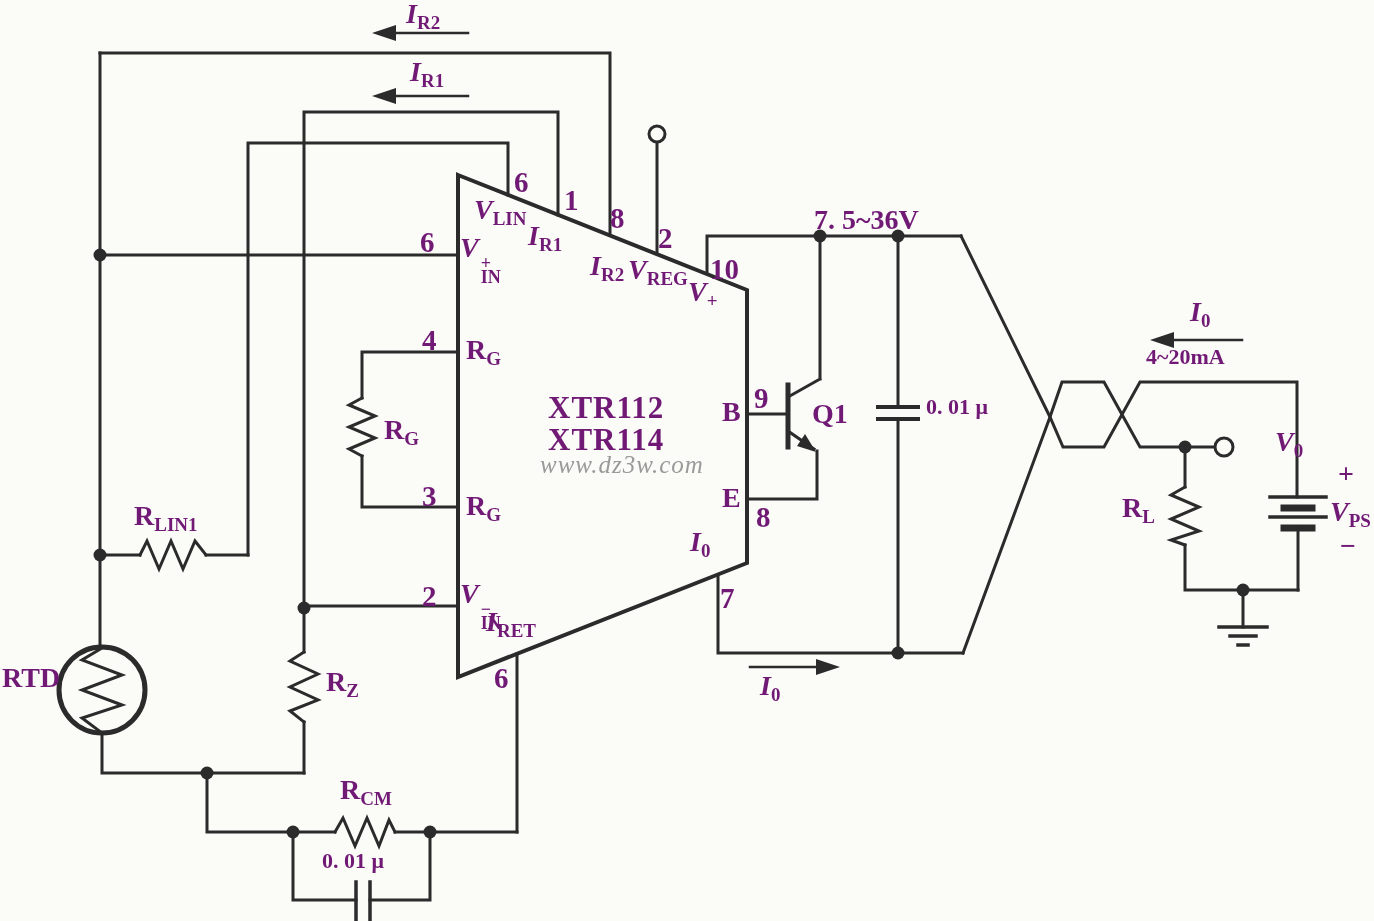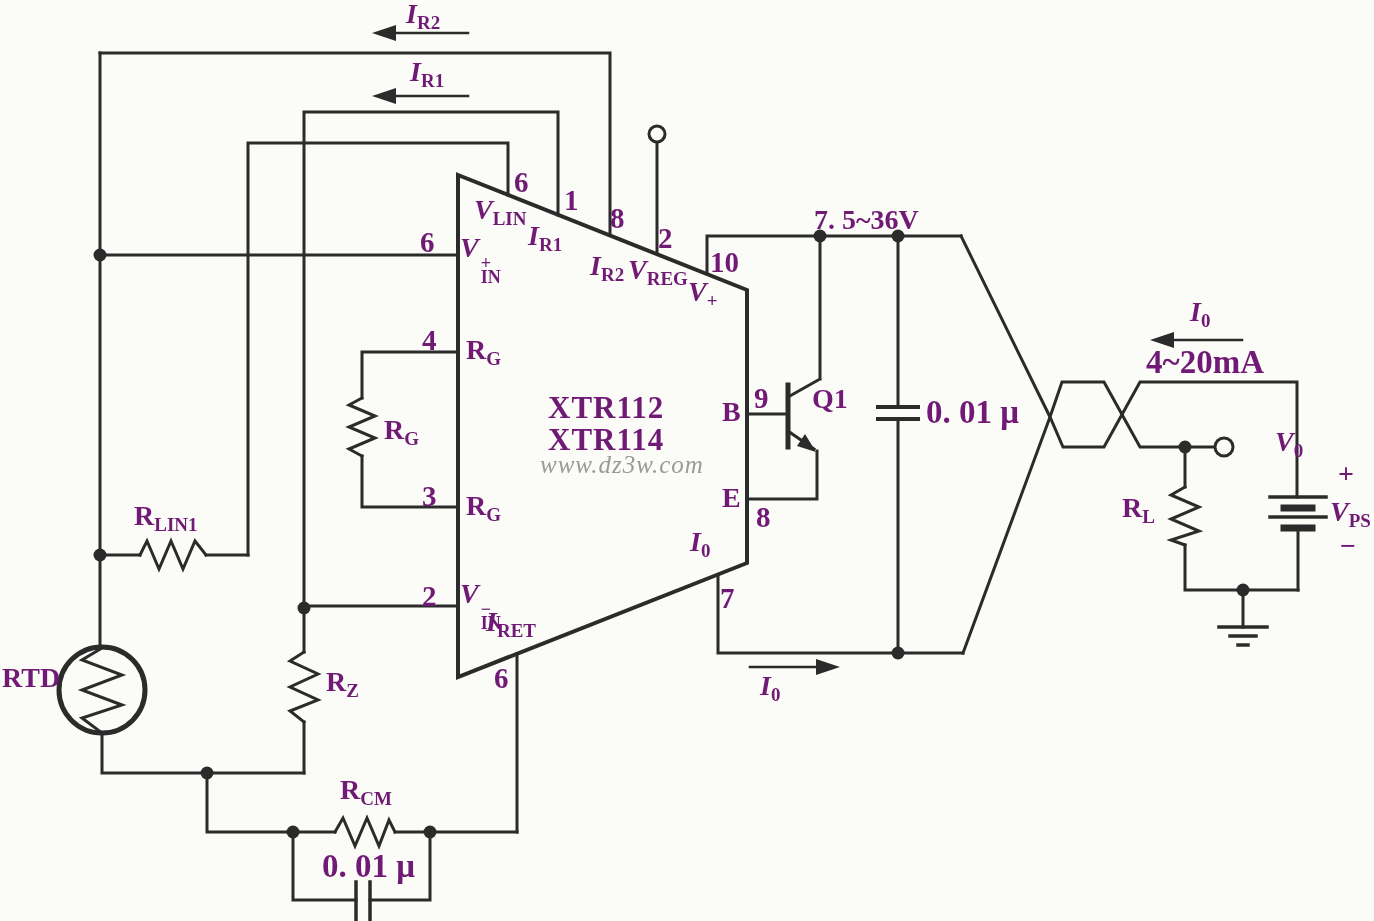--- a/index.html
+++ b/index.html
@@ -12,21 +12,21 @@
   svg.wires{position:absolute;left:0;top:0;}
   .lbl{
     position:absolute;white-space:nowrap;color:#701a75;
     font-size:28px;font-weight:bold;line-height:1;
   }
   .lbl .sym{font-style:italic;}
   .lbl sub{font-size:19px;vertical-align:-6px;line-height:0;}
   .pin-num{font-size:29px;}
   .ic-name{font-size:31px;letter-spacing:1px;}
   .watermark{font-size:25px;font-style:italic;font-weight:normal;color:#9a9a9a;letter-spacing:1px;}
-  .small{font-size:33px;}
+  .small{font-size:22px;}
   .stack{display:inline-flex;flex-direction:column;align-items:flex-start;
          vertical-align:-12px;line-height:0.75;font-size:18px;margin-left:2px;}
   .stack .t{display:block;}
   .stack .b{display:block;}
 </style>
 </head>
 <body>
 
 <div class="stage">
 
@@ -161,21 +161,21 @@
     </g>
   </svg>
 
   <div class="lbl" style="left:406px;top:0px"><span class="sym">I</span><sub>R2</sub></div>
   <div class="lbl" style="left:410px;top:58px"><span class="sym">I</span><sub>R1</sub></div>
 
   <div class="lbl pin-num" style="left:514px;top:168px">6</div>
   <div class="lbl pin-num" style="left:564px;top:186px">1</div>
   <div class="lbl pin-num" style="left:610px;top:204px">8</div>
   <div class="lbl pin-num" style="left:658px;top:224px">2</div>
-  <div class="lbl pin-num" style="left:710px;top:248px">10</div>
+  <div class="lbl pin-num" style="left:710px;top:255px">10</div>
   <div class="lbl pin-num" style="left:420px;top:228px">6</div>
   <div class="lbl pin-num" style="left:422px;top:326px">4</div>
   <div class="lbl pin-num" style="left:422px;top:482px">3</div>
   <div class="lbl pin-num" style="left:422px;top:582px">2</div>
   <div class="lbl pin-num" style="left:494px;top:664px">6</div>
   <div class="lbl pin-num" style="left:720px;top:584px">7</div>
   <div class="lbl pin-num" style="left:754px;top:384px">9</div>
   <div class="lbl pin-num" style="left:756px;top:503px">8</div>
 
   <div class="lbl" style="left:474px;top:196px"><span class="sym">V</span><sub>LIN</sub></div>
@@ -195,21 +195,21 @@
       </span></div>
   <div class="lbl" style="left:486px;top:608px"><span class="sym">I</span><sub>RET</sub></div>
   <div class="lbl" style="left:690px;top:528px"><span class="sym">I</span><sub>0</sub></div>
   <div class="lbl" style="left:722px;top:398px">B</div>
   <div class="lbl" style="left:722px;top:484px">E</div>
 
   <div class="lbl ic-name" style="left:548px;top:392px">XTR112</div>
   <div class="lbl ic-name" style="left:548px;top:424px">XTR114</div>
   <div class="lbl watermark" style="left:540px;top:452px">www.dz3w.com</div>
 
-  <div class="lbl" style="left:812px;top:385px">Q1</div>
+  <div class="lbl" style="left:812px;top:400px">Q1</div>
   <div class="lbl" style="left:814px;top:206px">7. 5~36V</div>
   <div class="lbl small" style="left:926px;top:396px">0. 01 μ</div>
 
   <div class="lbl" style="left:1190px;top:298px"><span class="sym">I</span><sub>0</sub></div>
   <div class="lbl small" style="left:1146px;top:346px">4~20mA</div>
   <div class="lbl" style="left:760px;top:672px"><span class="sym">I</span><sub>0</sub></div>
   <div class="lbl" style="left:1275px;top:428px"><span class="sym">V</span><sub>0</sub></div>
   <div class="lbl" style="left:1122px;top:494px"><span>R</span><sub>L</sub></div>
   <div class="lbl" style="left:1338px;top:460px">+</div>
   <div class="lbl" style="left:1330px;top:498px"><span class="sym">V</span><sub>PS</sub></div>

